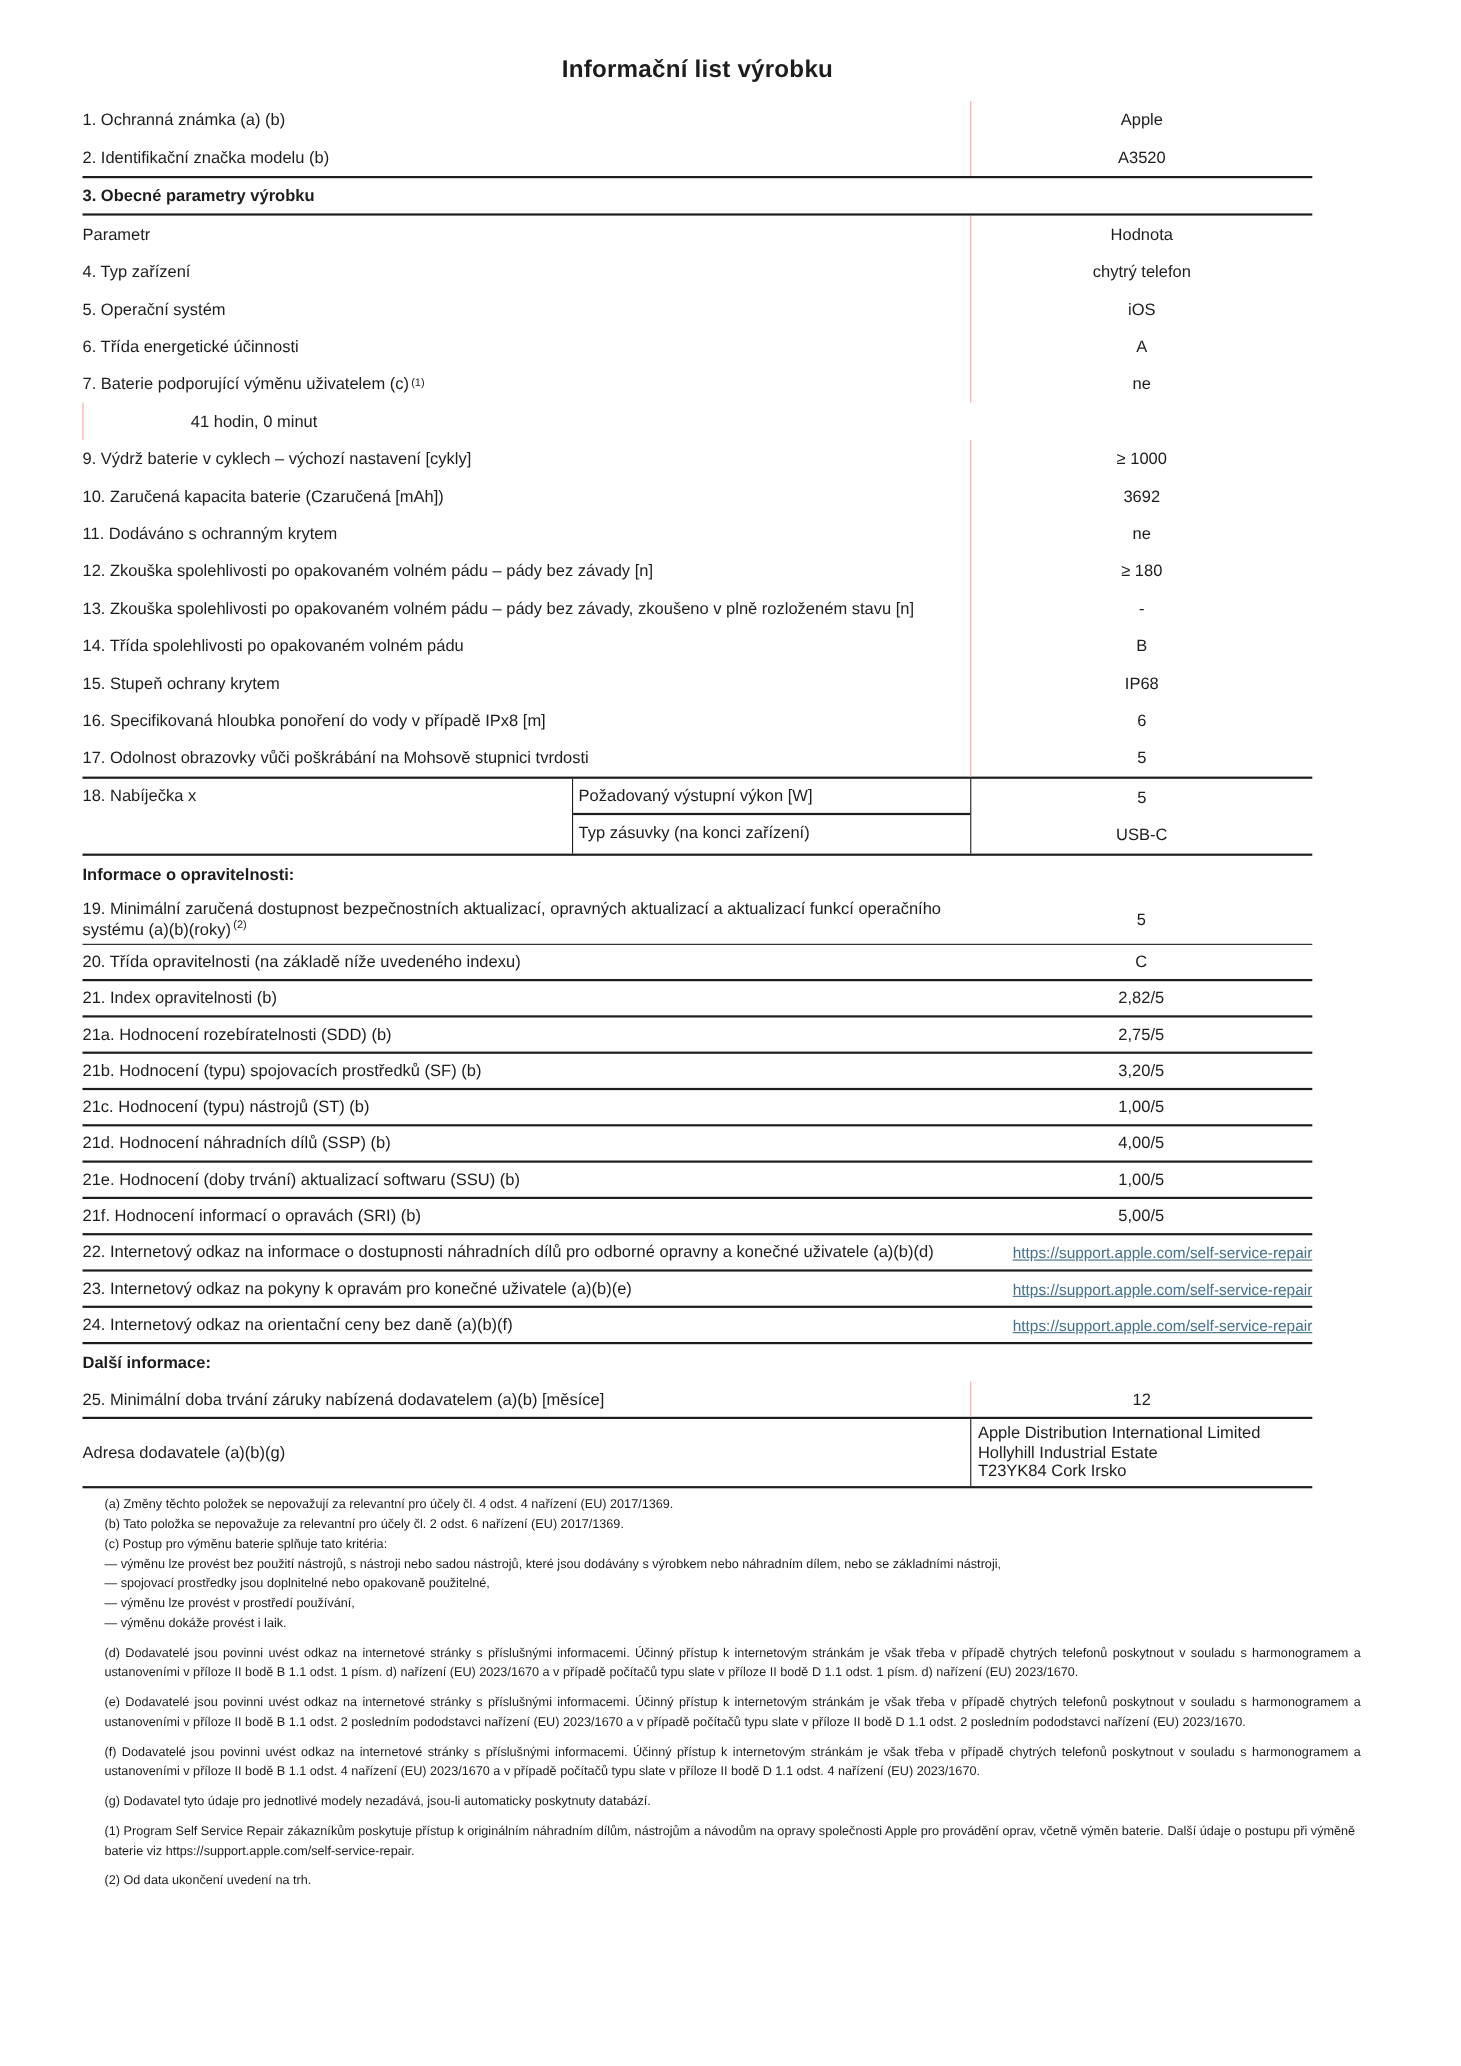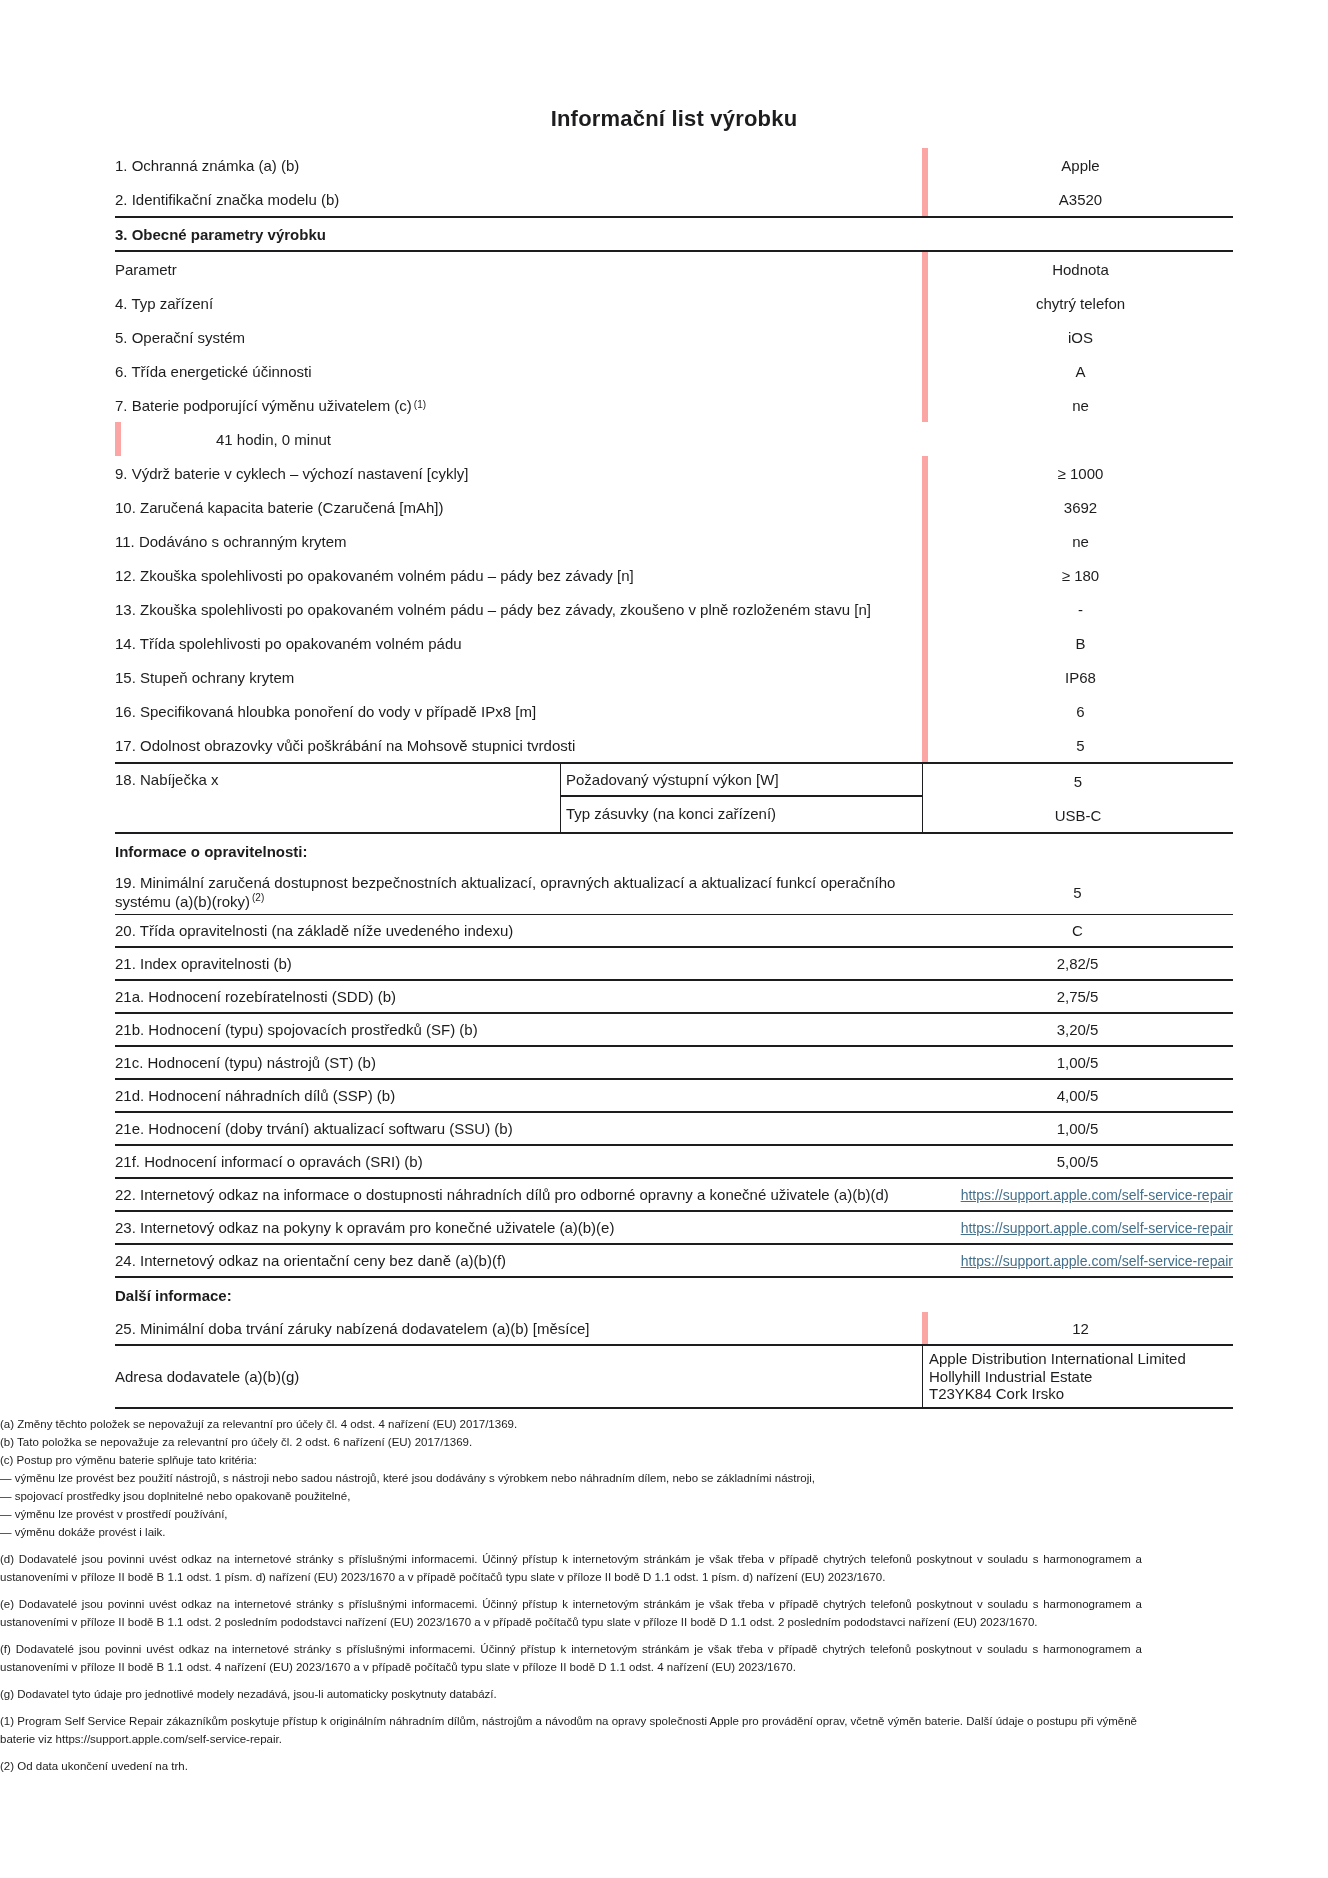--- a/index.html
+++ b/index.html
@@ -4,32 +4,32 @@
 <style>
   html,body { margin:0; padding:0; background:#ffffff; }
   body {
     width:1328px; height:1878px;
     font-family:"Liberation Sans", sans-serif;
     color:#1d1d1f;
     -webkit-font-smoothing:antialiased;
     box-sizing:border-box;
   }
   * { box-sizing:border-box; }
-  .content { margin-left:115px; width:1118px; padding-top:100px; }
+  .content { margin-left:75px; width:1118px; padding-top:44px; }
 
   .doc-title {
     text-align:center; font-size:22px; font-weight:bold;
     height:48px; line-height:38px; letter-spacing:0.2px;
   }
 
   
   .r { display:flex; align-items:stretch; min-height:34px; font-size:15px; }
   .r .lbl { width:807px; display:flex; align-items:center; padding-right:10px; }
   .r .val { width:311px; display:flex; align-items:center; justify-content:center; text-align:center; }
-  .divided .val { border-left:6px solid #fca5a5; }
+  .divided .val { border-left:1px solid #fca5a5; }
 
   .block-b2 { border-bottom:2px solid #1d1d1f; }
 
   .sec-heading {
     font-size:15px; font-weight:bold; height:34px;
     display:flex; align-items:center;
   }
   .sec-heading.bb2 { border-bottom:2px solid #1d1d1f; }
 
   sup.fnref { font-size:10px; vertical-align:super; line-height:0; margin-left:2px; }
@@ -61,21 +61,21 @@
     color:#44708C; font-size:14px; white-space:nowrap;
   }
 
   
   .r25 { border-bottom:2px solid #1d1d1f; }
   .address-row { display:flex; font-size:15px; border-bottom:2px solid #1d1d1f; min-height:62px; }
   .address-row .lbl { width:807px; display:flex; align-items:center; }
   .address-row .val-addr { width:311px; border-left:1px solid #1d1d1f; padding:4px 0 4px 6px; line-height:17.5px; display:flex; flex-direction:column; justify-content:center; text-align:left; }
 
   
-  .footnotes { width:1142px; margin-top:6px; font-size:11.5px; line-height:18px; color:#1d1d1f; }
+  .footnotes { margin-left:95px; width:1142px; margin-top:6px; font-size:11.5px; line-height:18px; color:#1d1d1f; }
   .fn-item { }
   .fn-para { margin-top:9px; text-align:justify; }
   .fn-final { margin-top:9px; }
 </style>
 </head>
 <body>
 
 <div class="content">
 
   <div class="doc-title">Informační list výrobku</div>

